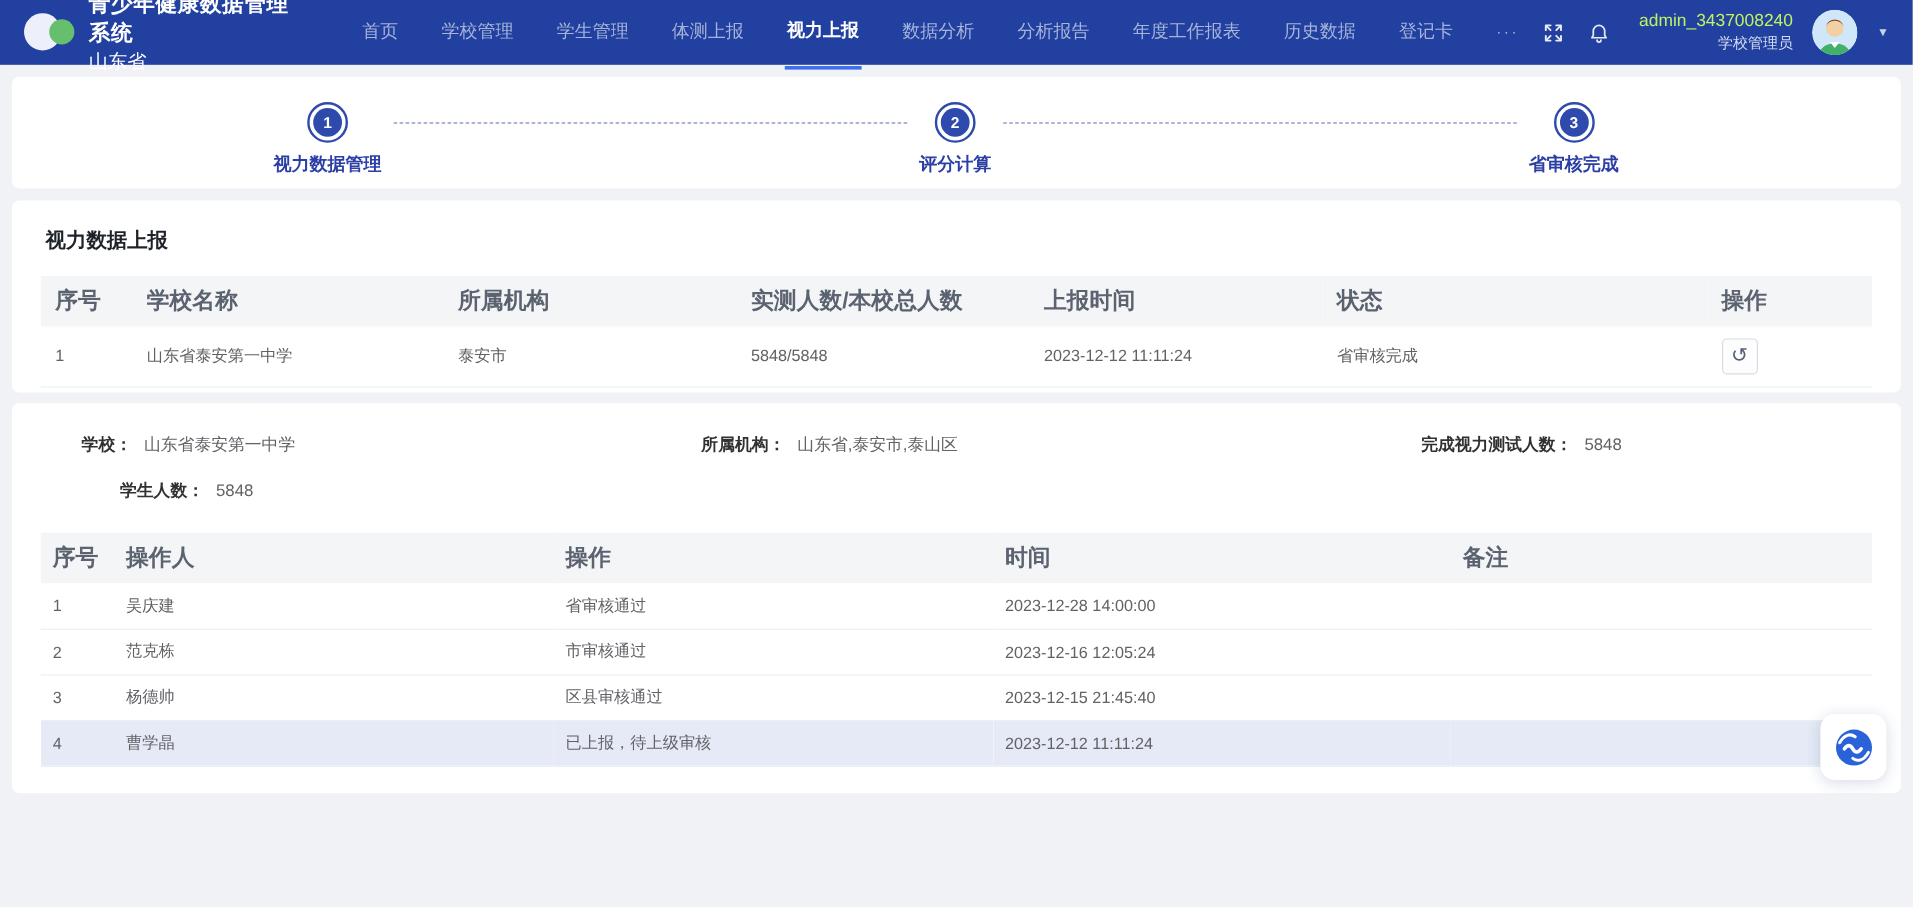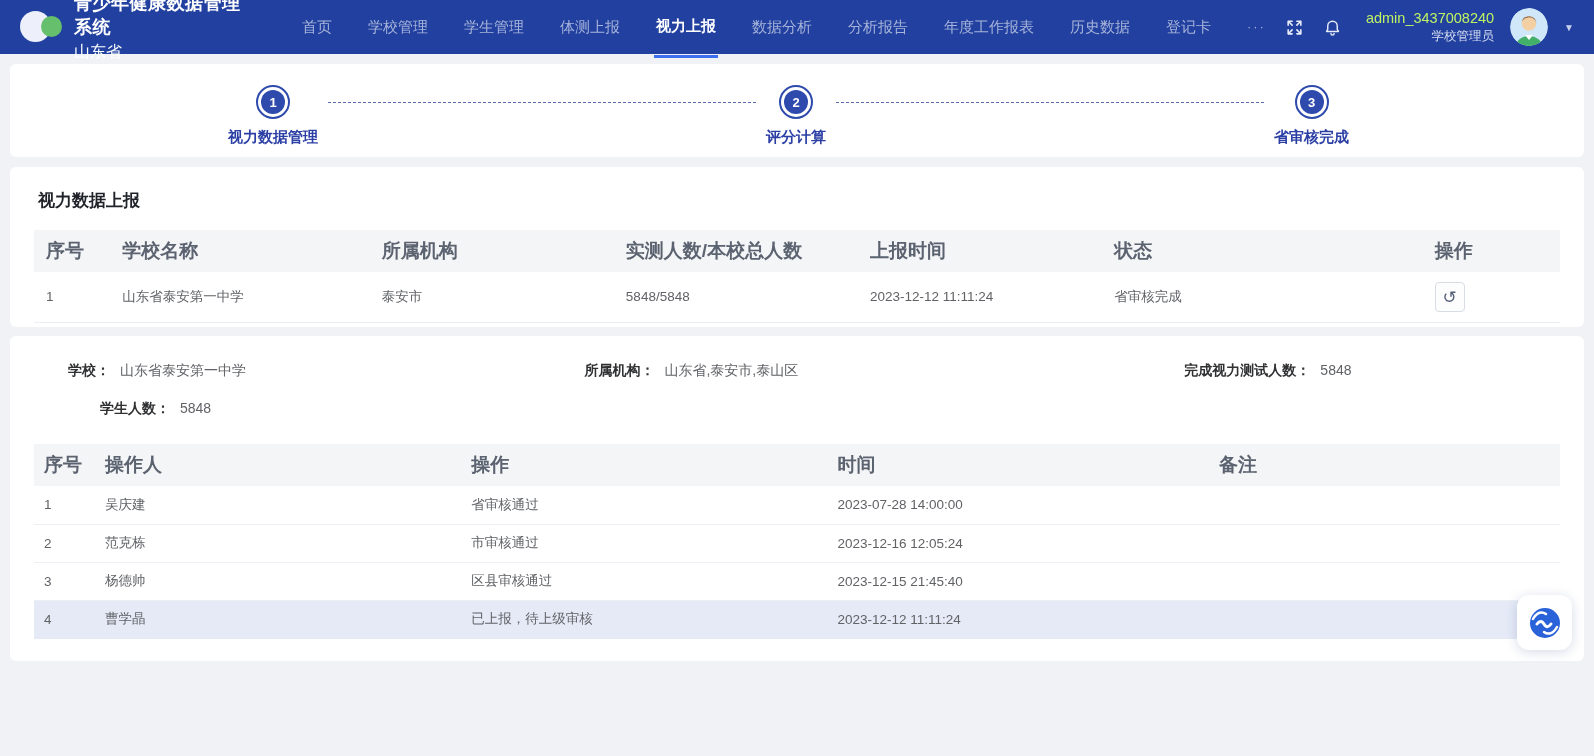--- a/index.html
+++ b/index.html
@@ -226,21 +226,21 @@
           <th>操作</th>
           <th>时间</th>
           <th>备注</th>
         </tr>
       </thead>
     <tbody>
         <tr>
           <td>1</td>
           <td>吴庆建</td>
           <td>省审核通过</td>
-          <td>2023-07-28 14:00:00</td>
+          <td>2023-12-28 14:00:00</td>
           <td></td>
         </tr>
         <tr>
           <td>2</td>
           <td>范克栋</td>
           <td>市审核通过</td>
           <td>2023-12-16 12:05:24</td>
           <td></td>
         </tr>
         <tr>

